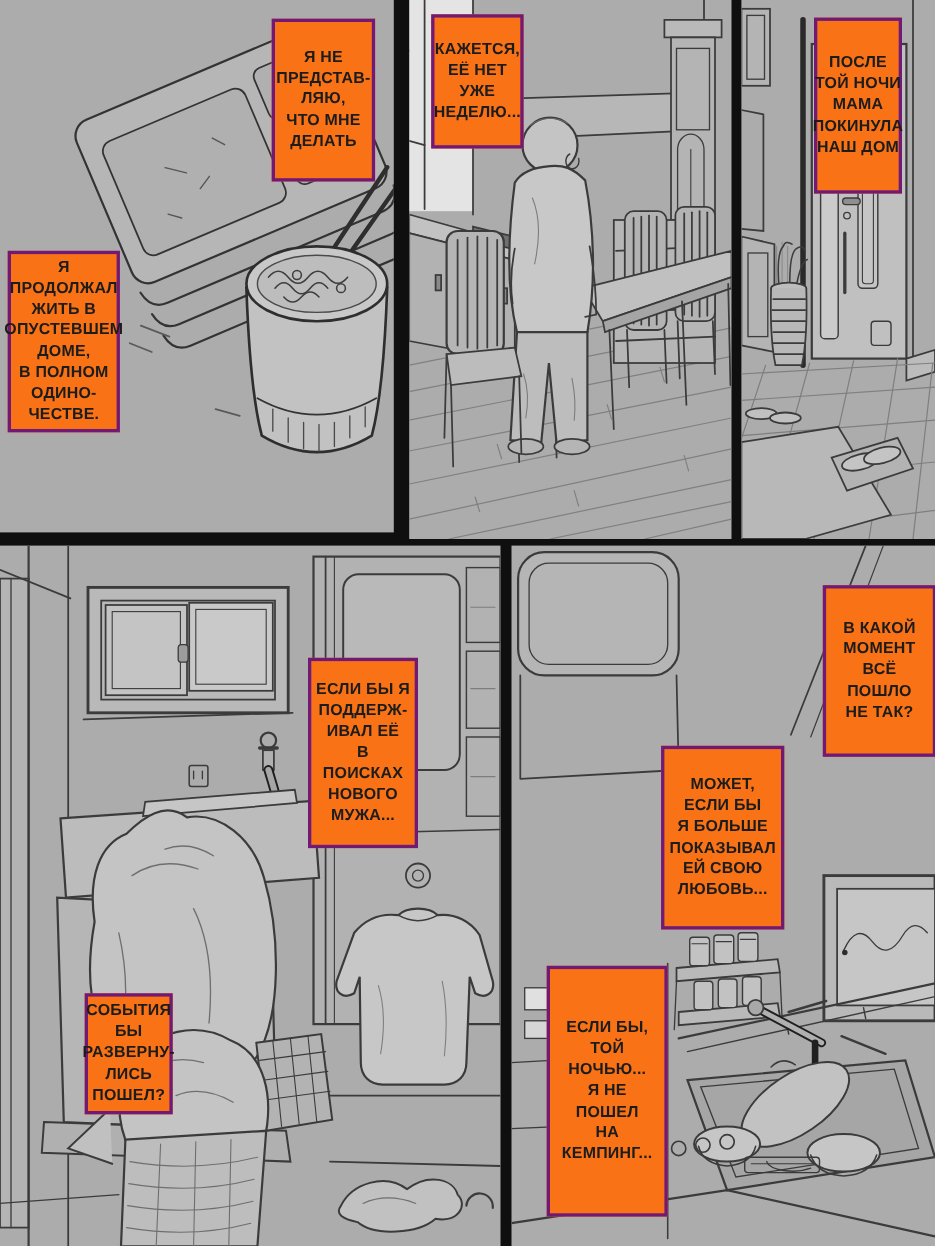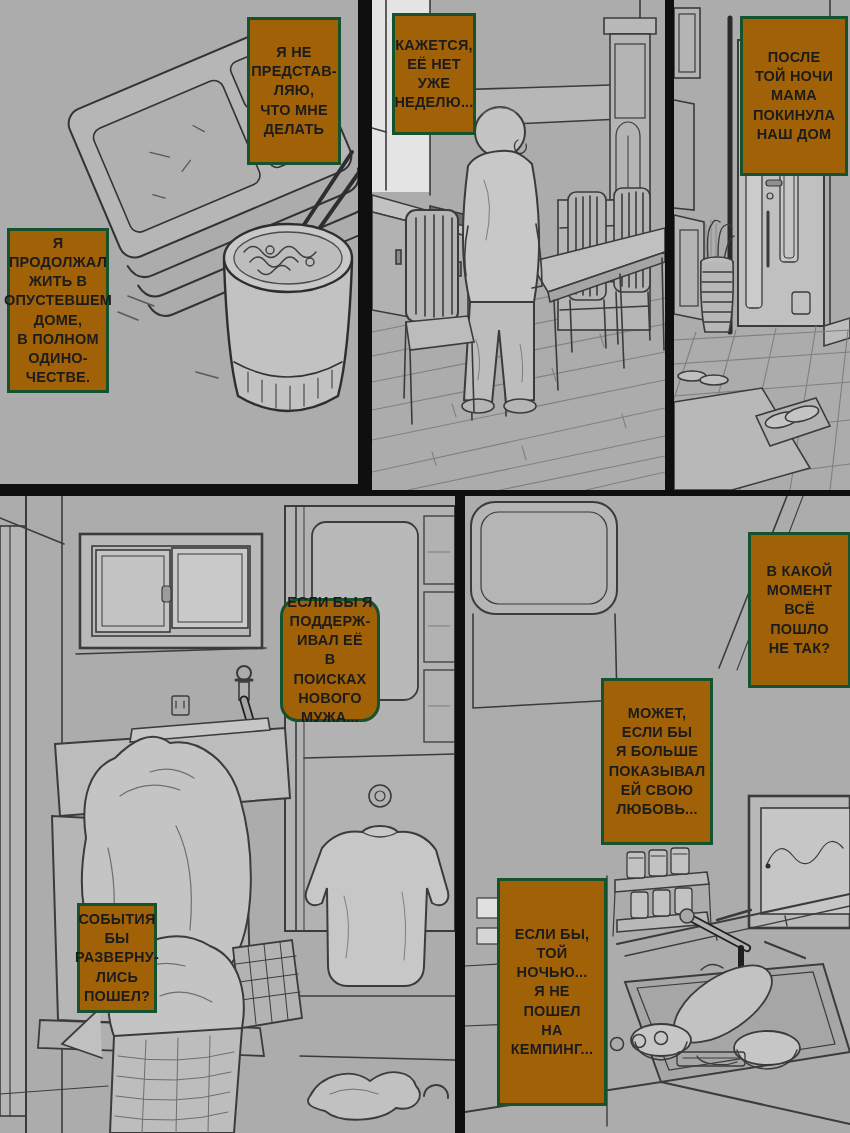--- a/index.html
+++ b/index.html
@@ -3,40 +3,40 @@
 <meta charset="utf-8">
 <style>
   html,body{margin:0;padding:0;background:#000;}
   .page{
     position:relative;width:850px;height:1133px;background:#0f0f0f;
     overflow:hidden;font-family:"Liberation Sans",sans-serif;
   }
   .panel{position:absolute;background:#acacac;overflow:hidden;}
   .panel svg{position:absolute;left:0;top:0;display:block;}
   .bubble{
-    position:absolute;background:#a16207;border:3px solid #14532d;
+    position:absolute;background:#f97316;border:3px solid #701a75;
     display:flex;align-items:center;justify-content:center;
     box-sizing:border-box;padding:6px 4px;z-index:5;
   }
   .bubble-text{
     white-space:pre-line;text-align:center;color:#1c1c1c;
     font-weight:700;font-size:14.5px;line-height:1.32;letter-spacing:.2px;
   }
   
   #p1{left:0;top:0;width:358px;height:484px;}
   #p2{left:372px;top:0;width:293px;height:490px;}
   #p3{left:674px;top:0;width:176px;height:490px;}
   #p4{left:0;top:496px;width:455px;height:637px;}
   #p5{left:465px;top:496px;width:385px;height:637px;}
   
   #b1{left:247px;top:17px;width:94px;height:148px;}
   #b2{left:7px;top:228px;width:102px;height:165px;}
   #b3{left:20px;top:13px;width:84px;height:122px;}
-  #b4{left:66px;top:16px;width:108px;height:160px;}
-  #b5{left:280px;top:102px;width:100px;height:124px;border-radius:18px;}
+  #b4{left:66px;top:16px;width:80px;height:160px;}
+  #b5{left:280px;top:102px;width:100px;height:173px;}
   #b6{left:77px;top:407px;width:80px;height:110px;}
   #b7{left:283px;top:36px;width:103px;height:156px;}
   #b8{left:136px;top:182px;width:112px;height:167px;}
   #b9{left:32px;top:382px;width:110px;height:228px;}
 </style>
 </head>
 <body>
 
 <div class="page">
 

